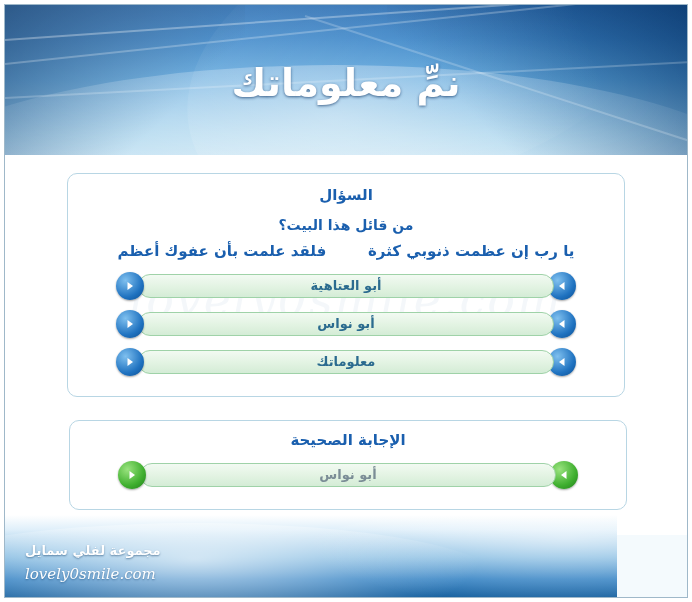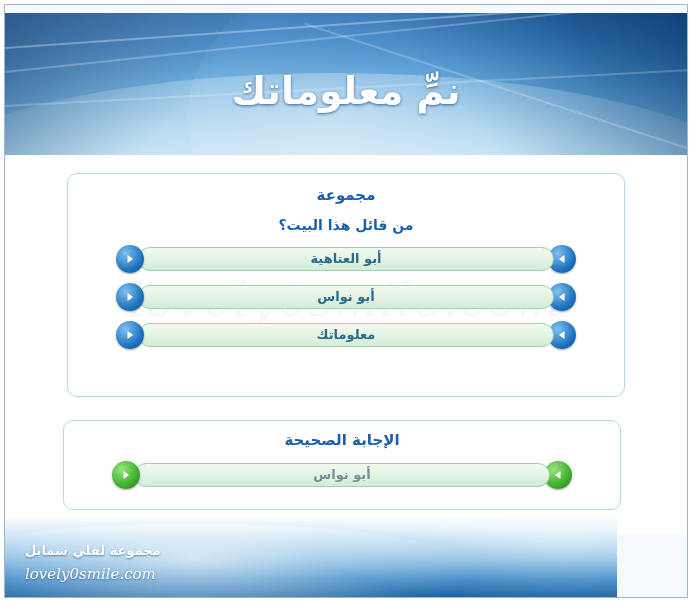--- a/index.html
+++ b/index.html
@@ -31,21 +31,21 @@
     height: 594px;
     box-sizing: border-box;
     border: 1px solid #9fb8c9;
     background: #f4fafd;
   }
 
   
   .banner {
     position: absolute;
     left: 5px;
-    top: 13px;
+    top: 5px;
     width: 682px;
     height: 186px;
     overflow: hidden;
     background: linear-gradient(180deg, #1760ab 0%, #1f74c0 18%, #3f96d6 40%, #8fc8e8 70%, #d7ecf7 100%);
   }
   .banner .wave {
     position: absolute;
     border-radius: 50%;
     opacity: 0.55;
   }
@@ -130,21 +130,21 @@
     border-radius: 10px;
     background: rgba(255,255,255,0.55);
   }
   .panel-question {
     left: 62px;
     top: 18px;
     width: 558px;
     height: 224px;
   }
   .panel-answer {
-    left: 58px;
+    left: 64px;
     top: 265px;
     width: 558px;
     height: 90px;
   }
 
   .section-title {
     text-align: center;
     color: #1a5fae;
     font-weight: bold;
     font-size: 15px;
@@ -301,22 +301,23 @@
     <div class="streak s3"></div>
     <div class="streak s4"></div>
     <div class="banner-title">نمِّ معلوماتك</div>
   </div>
 
   <div class="body-area">
 
     <div class="watermark">lovely0smile.com</div>
 
     <div class="panel panel-question">
-      <div class="section-title q-title">مجموعة</div>
+      <div class="section-title q-title">السؤال</div>
       <div class="q-text">من قائل هذا البيت؟</div>
+      <div class="q-verse">يا رب إن عظمت ذنوبي كثرة        فلقد علمت بأن عفوك أعظم</div>
 
       <div class="options">
 
         <div class="option-row">
           <div class="arrow right">
             <svg width="12" height="12" viewBox="0 0 12 12" aria-hidden="true">
               <polygon points="8.5,2 8.5,10 3,6" fill="#ffffff"></polygon>
             </svg>
           </div>
           <div class="opt-bar">أبو العتاهية</div>

